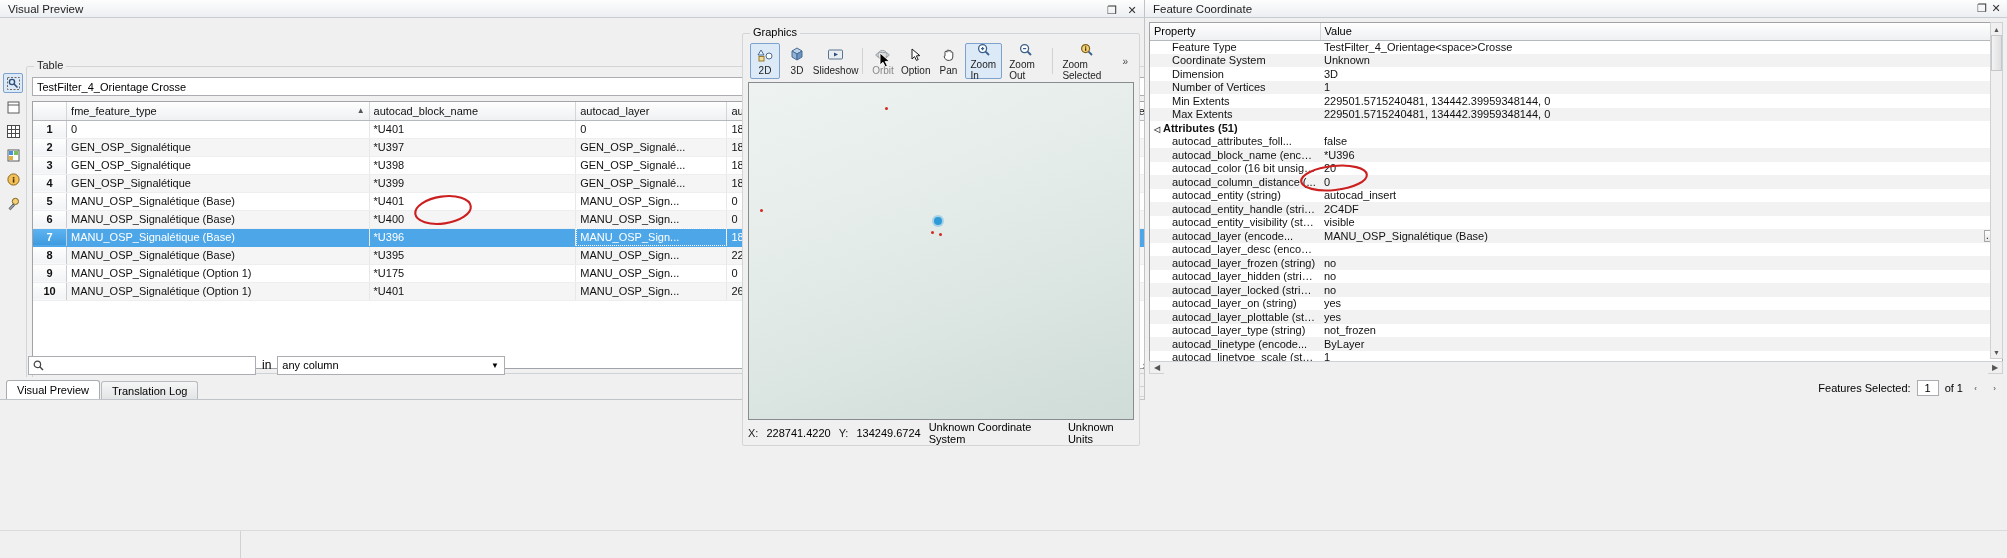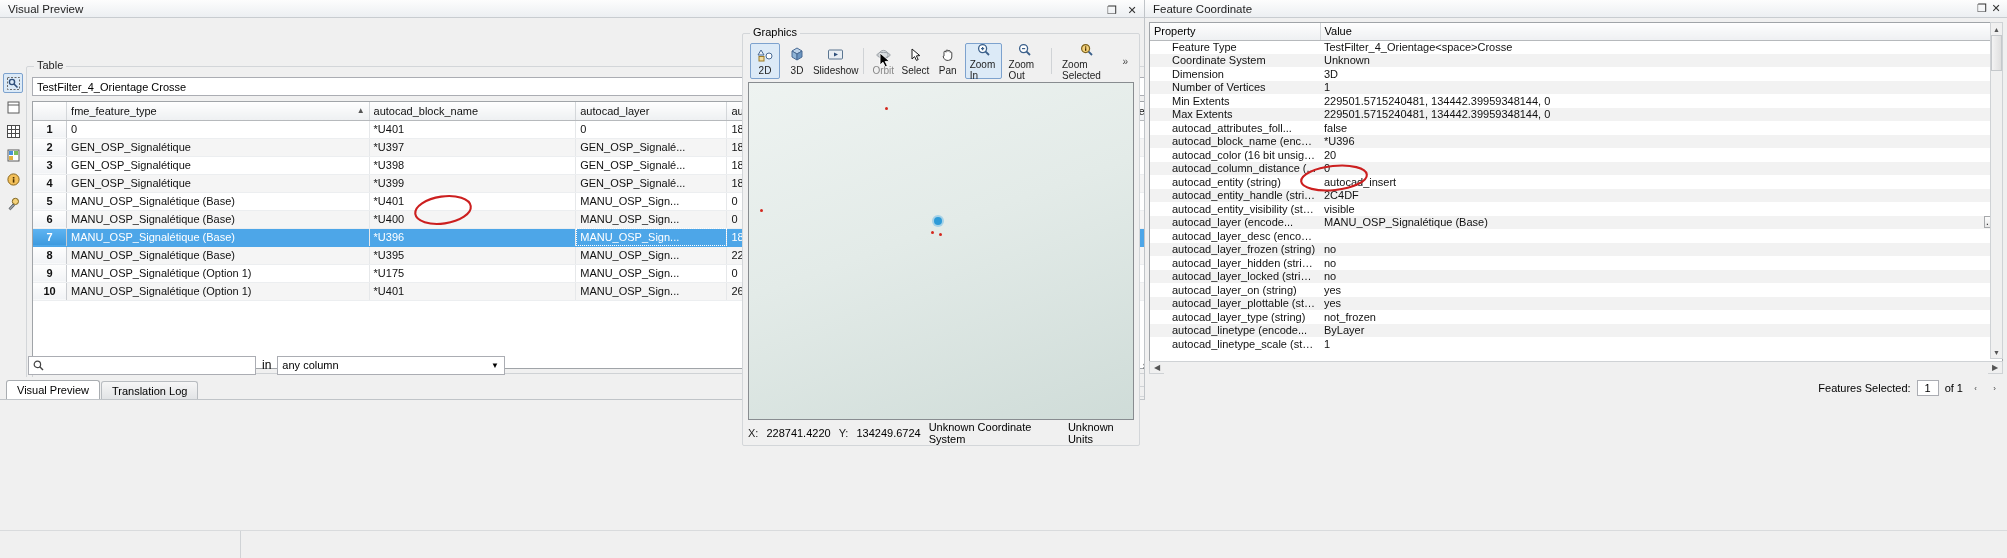--- a/index.html
+++ b/index.html
@@ -553,21 +553,21 @@
           </svg>
         </span>
         <span>Orbit</span>
       </div>
       <div class="gt">
         <span class="gi">
           <svg width="17" height="16" viewBox="0 0 17 16">
             <path d="M5 2 L5 12 L7.6 9.6 L9.4 13.4 L11.2 12.6 L9.4 8.9 L12.8 8.6 Z" fill="#fff" stroke="#1b1b1b" stroke-width="1"></path>
           </svg>
         </span>
-        <span>Select</span>
+        <span>Option</span>
       </div>
       <div class="gt">
         <span class="gi">
           <svg width="17" height="16" viewBox="0 0 17 16">
             <path d="M5 9 L5 5.2 a1 1 0 0 1 2 0 L7 4 a1 1 0 0 1 2 0 L9 4.4 a1 1 0 0 1 2 0 L11 5.4
                      a1 1 0 0 1 1.8 .4 L12.8 10 a3.4 3.4 0 0 1 -3.4 3.4 L8 13.4 a3.6 3.6 0 0 1 -3 -2 L4 9.6 Z" fill="#fff" stroke="#333" stroke-width=".9"></path>
           </svg>
         </span>
         <span>Pan</span>
       </div>
@@ -672,20 +672,25 @@
           </tr>
           <tr>
             <td class="pname indent1">Min Extents</td>
             <td class="pval">229501.5715240481, 134442.39959348144, 0</td>
           </tr>
           <tr class="shade">
             <td class="pname indent1">Max Extents</td>
             <td class="pval">229501.5715240481, 134442.39959348144, 0</td>
           </tr>
 
+          <tr class="grouprow">
+            <td class="pname" colspan="2">
+              <span class="tri">◁</span><span>Attributes (51)</span>
+            </td>
+          </tr>
 
           <tr>
             <td class="pname indent1">autocad_attributes_foll...</td>
             <td class="pval">false</td>
           </tr>
           <tr class="shade">
             <td class="pname indent1">autocad_block_name (encode...</td>
             <td class="pval">*U396</td>
           </tr>
           <tr>

